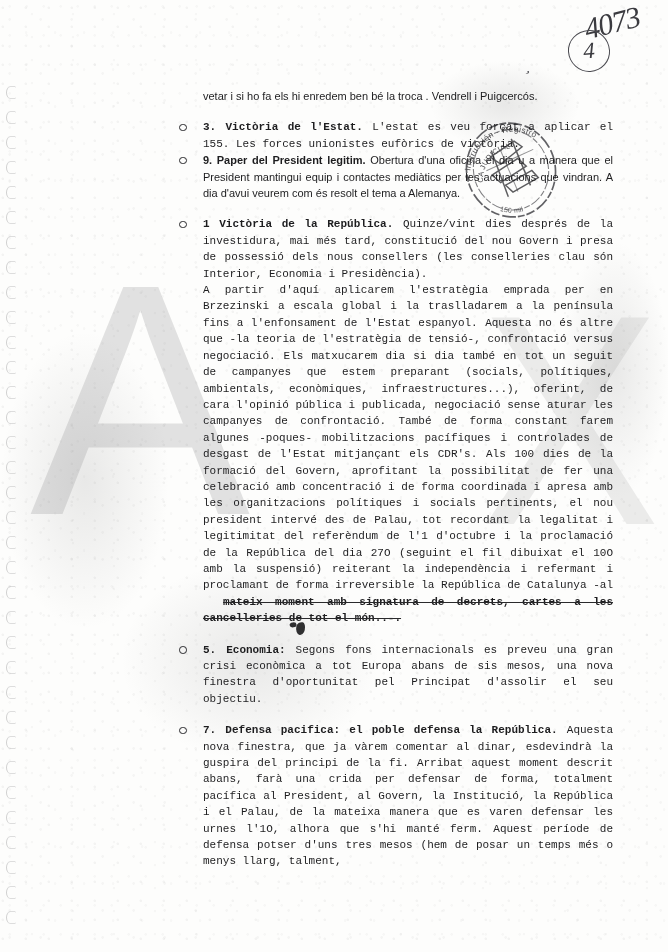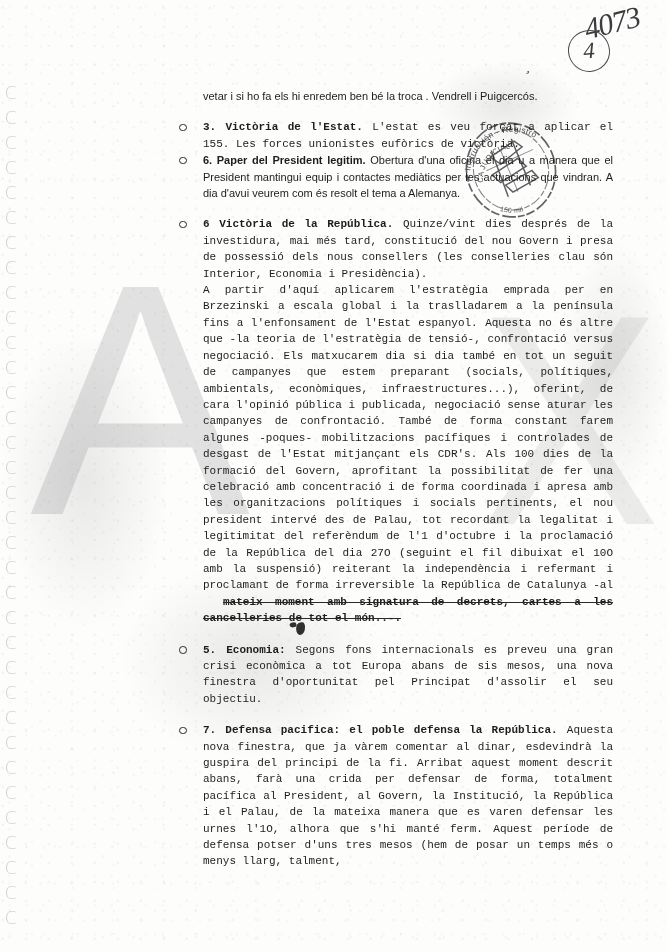--- a/index.html
+++ b/index.html
@@ -298,28 +298,28 @@
     <div class="bullet-row gap-lg">
       <span class="bullet"></span>
       <p class="para">
         <b>3. Victòria de l'Estat.</b><span> L'estat es veu forçat a aplicar el 155. Les forces unionistes eufòrics de victòria.</span>
       </p>
     </div>
 
     <div class="bullet-row">
       <span class="bullet"></span>
       <p class="para">
-        <b>6. Paper del President legitim.</b><span> Obertura d'una oficina el dia u a manera que el President mantingui equip i contactes mediàtics per les actuacions que vindran. A dia d'avui veurem com és resolt el tema a Alemanya.</span>
+        <b>9. Paper del President legitim.</b><span> Obertura d'una oficina el dia u a manera que el President mantingui equip i contactes mediàtics per les actuacions que vindran. A dia d'avui veurem com és resolt el tema a Alemanya.</span>
       </p>
     </div>
 
     <div class="bullet-row gap-lg">
       <span class="bullet"></span>
       <p class="para">
-        <b>6 Victòria de la República.</b><span> Quinze/vint dies després de la investidura, mai més tard, constitució del nou Govern i presa de possessió dels nous consellers (les conselleries clau són Interior, Economia i Presidència).</span>
+        <b>1 Victòria de la República.</b><span> Quinze/vint dies després de la investidura, mai més tard, constitució del nou Govern i presa de possessió dels nous consellers (les conselleries clau són Interior, Economia i Presidència).</span>
       </p>
       <p class="para"><span>A partir d'aquí aplicarem l'estratègia emprada per en Brzezinski a escala global i  la traslladarem a la península fins a l'enfonsament de l'Estat espanyol. Aquesta no és altre que -la teoria de l'estratègia de tensió-, confrontació versus negociació. Els matxucarem dia si dia també en tot un seguit de campanyes que estem preparant (socials, polítiques, ambientals, econòmiques, infraestructures...), oferint, de cara l'opinió pública i publicada, negociació sense aturar les campanyes de confrontació. També de forma constant farem algunes -poques- mobilitzacions pacífiques i controlades de desgast de l'Estat mitjançant els CDR's. Als 100 dies de la formació del Govern, aprofitant la possibilitat de fer una celebració amb concentració i de forma coordinada i apresa amb les organitzacions polítiques i socials pertinents, el nou president intervé des de Palau, tot recordant la legalitat i legitimitat del referèndum de l'1 d'octubre i la proclamació de la República del dia 27O (seguint el fil dibuixat el 10O amb la suspensió) reiterant la independència i refermant i proclamant de forma irreversible la República de Catalunya -al </span><span class="struck">mateix moment amb signatura de decrets, cartes a les cancelleries de tot el món..-.</span></p>
     </div>
 
     <div class="bullet-row gap-lg">
       <span class="bullet"></span>
       <p class="para">
         <b>5. Economia:</b><span> Segons fons internacionals es preveu una gran crisi econòmica a tot Europa abans de sis mesos, una nova finestra d'oportunitat pel Principat d'assolir el seu objectiu.</span>
       </p>
     </div>

